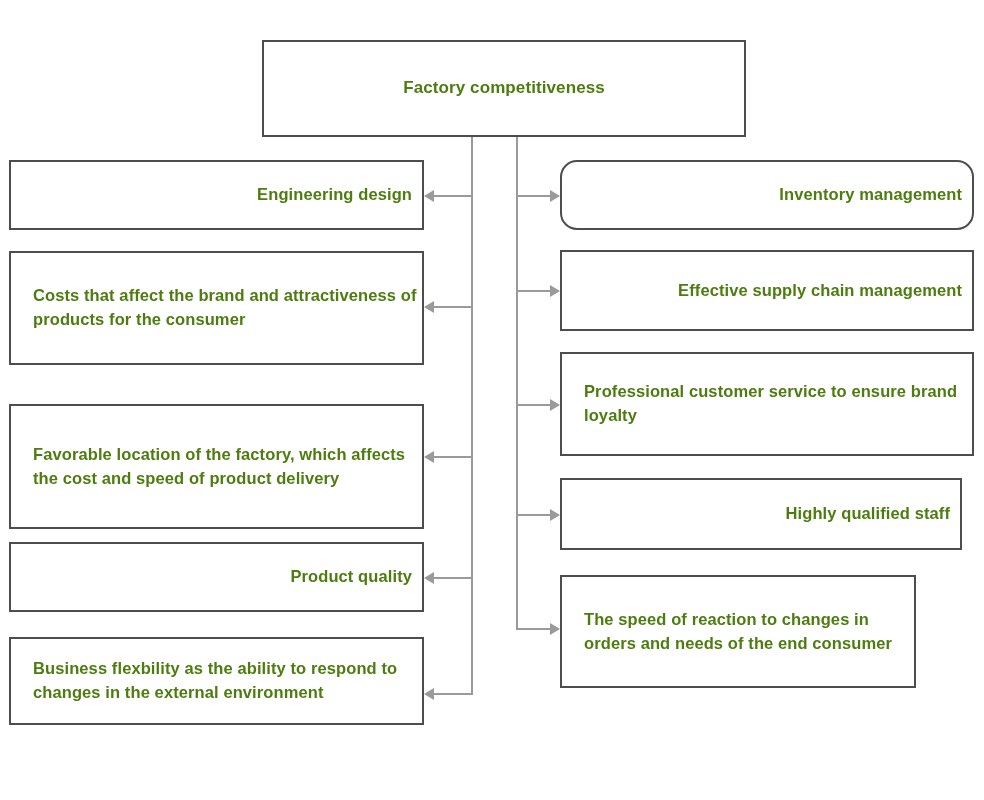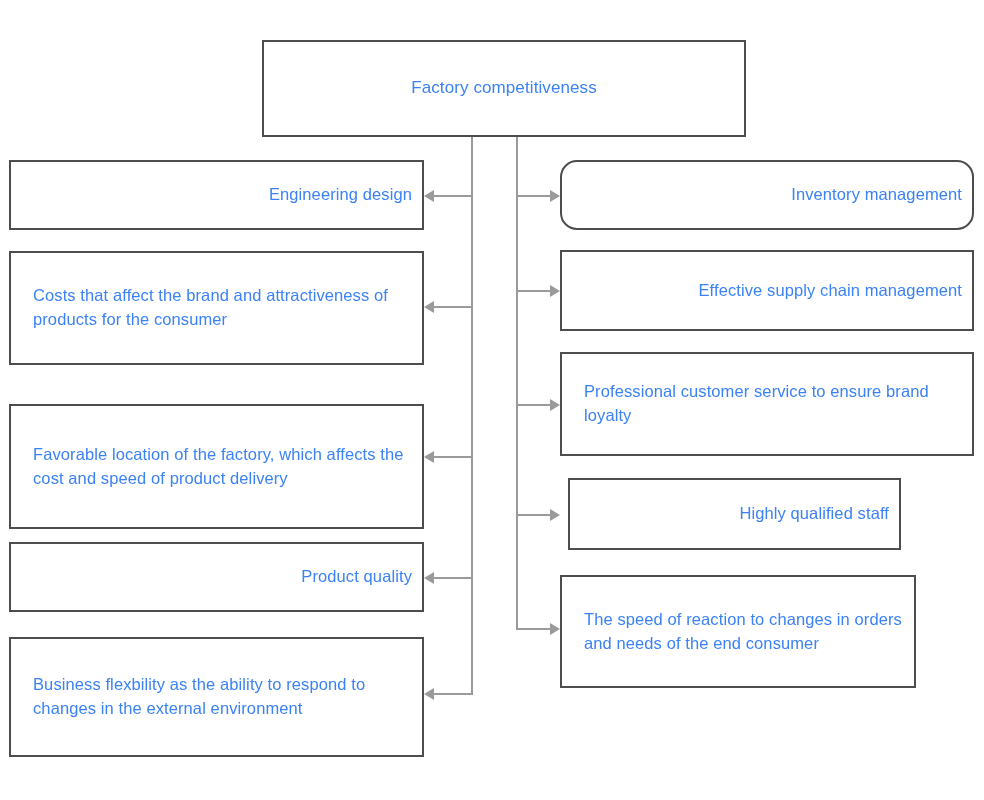--- a/index.html
+++ b/index.html
@@ -23,24 +23,24 @@
     box-sizing: border-box;
     background: #ffffff;
     border: 2px solid #4d4d4d;
     display: flex;
     align-items: center;
     z-index: 3;
   }
   .node .node-text {
     display: block;
     width: 100%;
-    font-weight: normal;
+    font-weight: bold;
     font-size: 16.5px;
     line-height: 1.45;
-    color: #3b82f6;
+    color: #4d7c0f;
     letter-spacing: 0.1px;
   }
   .node.center-text .node-text { text-align: right; padding: 0 10px; }
   .node.left-text   .node-text { text-align: left; padding: 0 0 0 22px; }
 
   #root-node .node-text {
     text-align: center;
     font-size: 17px;
   }
 
@@ -114,36 +114,36 @@
       </div>
       <div class="node left-text" style="left: 9px; top: 251px; width: 415px; height: 114px;">
         <span class="node-text">Costs that affect the brand and attractiveness of products for the consumer</span>
       </div>
       <div class="node left-text" style="left: 9px; top: 404px; width: 415px; height: 125px;">
         <span class="node-text">Favorable location of the factory, which affects the cost and speed of product delivery</span>
       </div>
       <div class="node center-text" style="left: 9px; top: 542px; width: 415px; height: 70px;">
         <span class="node-text">Product quality</span>
       </div>
-      <div class="node left-text" style="left: 9px; top: 637px; width: 415px; height: 120px;">
+      <div class="node left-text" style="left: 9px; top: 637px; width: 415px; height: 88px;">
         <span class="node-text">Business flexbility as the ability to respond to changes in the external environment</span>
       </div>
     </div>
 
   <div id="right-column">
       <div class="node center-text" style="left: 560px; top: 160px; width: 414px; height: 70px; border-radius: 17px;">
         <span class="node-text">Inventory management</span>
       </div>
       <div class="node center-text" style="left: 560px; top: 250px; width: 414px; height: 81px; padding-left: 48px;">
         <span class="node-text">Effective supply chain management</span>
       </div>
       <div class="node left-text" style="left: 560px; top: 352px; width: 414px; height: 104px;">
         <span class="node-text">Professional customer service to ensure brand loyalty</span>
       </div>
-      <div class="node center-text" style="left: 560px; top: 478px; width: 333px; height: 72px; margin-left: 8px;">
+      <div class="node center-text" style="left: 560px; top: 478px; width: 402px; height: 72px;">
         <span class="node-text">Highly qualified staff</span>
       </div>
       <div class="node left-text" style="left: 560px; top: 575px; width: 356px; height: 113px;">
         <span class="node-text">The speed of reaction to changes in orders and needs of the end consumer</span>
       </div>
     </div>
 
 </div>
 
 </body></html>

